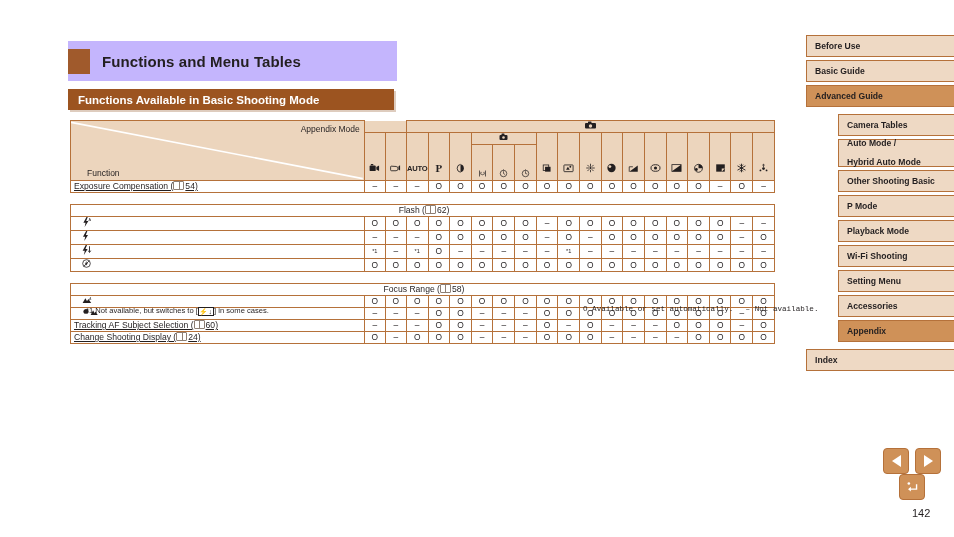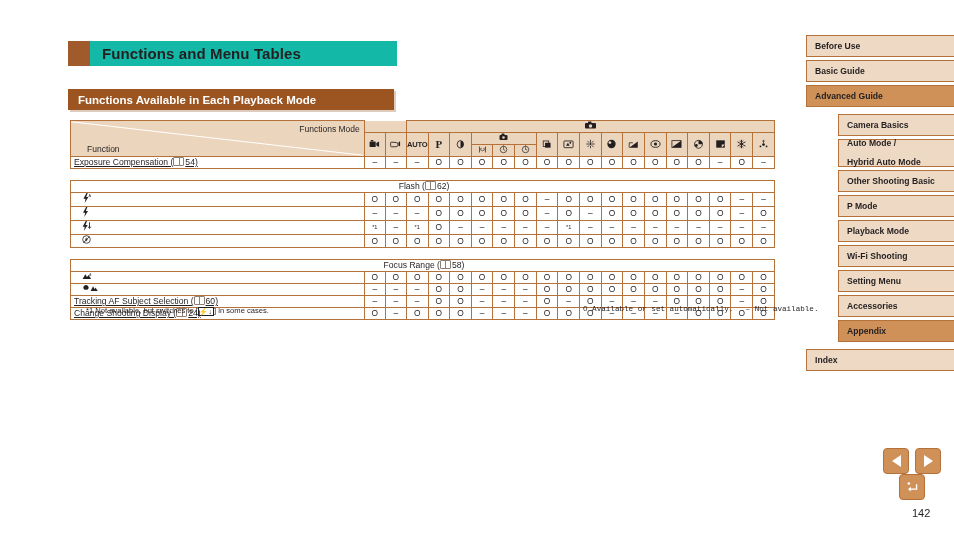--- a/index.html
+++ b/index.html
@@ -15,22 +15,22 @@
     overflow: hidden;
     position: relative;
   }
 
   
   .page-title-wrap {
     position: absolute;
     left: 68px;
     top: 41px;
     width: 329px;
-    height: 25px;
-    background: #14b8a6;
+    height: 40px;
+    background: #c4b5fd;
     display: flex;
     align-items: center;
   }
   .page-title-swatch {
     width: 22px;
     height: 25px;
     background: #a05a2c;
     flex: 0 0 auto;
   }
   .page-title-text {
@@ -127,20 +127,21 @@
   .icon-cell {
     background: #ecd5bd !important;
     height: 15px;
     line-height: 15px;
     font-size: 9px;
   }
   .icon-cell .ic {
     display: inline-block;
     line-height: 1;
     vertical-align: middle;
+    margin-top: 24px;
   }
   .group-top {
     background: #ecd5bd !important;
     height: 13px;
     line-height: 13px;
   }
   .blank-band {
     background: #ecd5bd !important;
     border: none !important;
     border-bottom: none !important;
@@ -319,21 +320,21 @@
   }
 </style>
 </head>
 <body>
 
 <div class="page-title-wrap">
   <div class="page-title-swatch"></div>
   <div class="page-title-text">Functions and Menu Tables</div>
 </div>
 
-<div class="section-bar">Functions Available in Each Playback Mode</div>
+<div class="section-bar">Functions Available in Basic Shooting Mode</div>
 
 <div class="table-wrap">
   <table class="matrix">
     <colgroup id="matrix-cols">
         <col style="width: 293px;">
         <col style="width: 21px;">
         <col style="width: 21px;">
         <col style="width: 21.6px;">
         <col style="width: 21.6px;">
         <col style="width: 21.6px;">
@@ -351,21 +352,21 @@
         <col style="width: 21.6px;">
         <col style="width: 21.6px;">
         <col style="width: 21.6px;">
       </colgroup>
     <thead>
       <tr>
         <td class="hdr-corner" rowspan="3">
           <svg class="diag" viewBox="0 0 293 43" preserveAspectRatio="none">
             <line x1="0" y1="1" x2="292" y2="42"></line>
           </svg>
-          <span class="sm-label">Functions Mode</span>
+          <span class="sm-label">Appendix Mode</span>
           <span class="fn-label">Function</span>
         </td>
         <td class="blank-band"></td>
         <td class="blank-band"></td>
         <td class="hdr-cell group-top" colspan="17">
           <span class="ic">
             <svg width="11" height="8" viewBox="0 0 22 16">
               <rect x="0" y="4" width="22" height="11" rx="2" fill="#231f20"></rect>
               <rect x="6" y="1" width="7" height="4" rx="1" fill="#231f20"></rect>
               <circle cx="11" cy="10" r="3.4" fill="#ecd5bd"></circle>
@@ -723,21 +724,21 @@
       <span>Before Use</span>
     </div>
     <div class="nav-item level1">
       <span>Basic Guide</span>
     </div>
     <div class="nav-item level1 active">
       <span>Advanced Guide</span>
     </div>
     <div class="nav-gap"></div>
     <div class="nav-item level2">
-      <span>Camera Basics</span>
+      <span>Camera Tables</span>
     </div>
     <div class="nav-item level2 tall">
       <span class="two-line">Auto Mode /<br>Hybrid Auto Mode</span>
     </div>
     <div class="nav-item level2">
       <span>Other Shooting Basic</span>
     </div>
     <div class="nav-item level2">
       <span>P Mode</span>
     </div>

